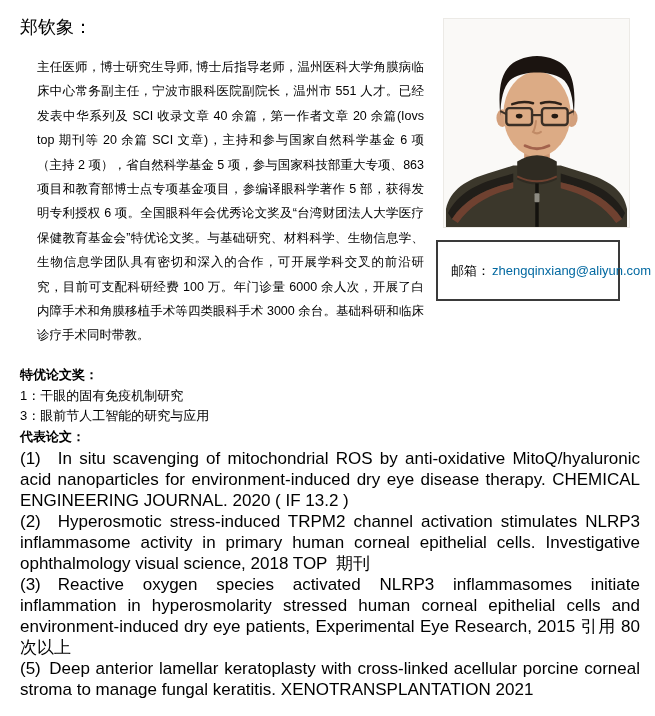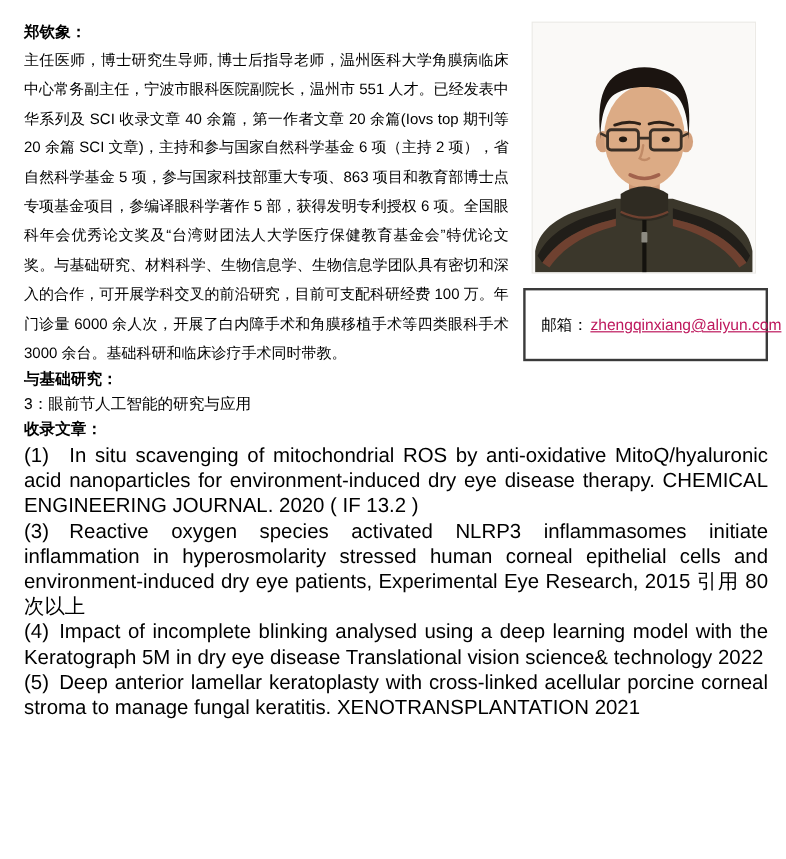--- a/index.html
+++ b/index.html
@@ -3,27 +3,27 @@
 <meta charset="utf-8">
 <style>
   html,body{margin:0;padding:0;background:#ffffff;}
   body{width:655px;height:716px;overflow:hidden;
        font-family:"Liberation Sans","DejaVu Sans",sans-serif;color:#000;}
   .page{box-sizing:border-box;width:655px;height:716px;padding:16px 15px 0 20px;}
 
   
   .right-col{float:right;width:204px;margin:2px 0 6px 12px;}
   .photo{display:block;width:187px;height:210px;margin-left:7px;border:1px solid #eceae6;box-sizing:border-box;}
-  .email-box{margin-top:12px;box-sizing:border-box;width:204px;height:61px;
+  .email-box{margin-top:12px;box-sizing:border-box;width:184px;height:61px;
              border:2px solid #3a3a3a;display:flex;align-items:center;
              padding-left:13px;font-size:13px;white-space:nowrap;}
-  .email-box .link{color:#be185d;text-decoration:underline;margin-left:2px;cursor:pointer;}
+  .email-box .link{color:#0369a1;margin-left:2px;cursor:pointer;}
 
-  .name{font-size:13px;font-weight:bold;margin:0;line-height:22px;}
-  .bio{margin:0;font-size:12.5px;line-height:24.4px;text-align:justify;}
+  .name{font-size:18px;font-weight:normal;margin:0;line-height:22px;}
+  .bio{margin:17px;font-size:12.5px;line-height:24.4px;text-align:justify;}
 
   .sec-heading{font-size:13px;font-weight:bold;line-height:20.8px;margin:0;}
   .sec-item{font-size:13px;line-height:20.8px;margin:0;}
   .papers .sec-item{font-size:17px;line-height:21px;text-align:justify;}
   section{margin:0;}
 </style>
 </head>
 <body>
 
 <div class="page">
@@ -78,45 +78,46 @@
       <span>邮箱：</span>
         <a class="link">zhengqinxiang@aliyun.com</a>
     </div>
   </aside>
 
   <h2 class="name">郑钦象：</h2>
 
   <p class="bio">主任医师，博士研究生导师, 博士后指导老师，温州医科大学角膜病临床中心常务副主任，宁波市眼科医院副院长，温州市 551 人才。已经发表中华系列及 SCI 收录文章 40 余篇，第一作者文章 20 余篇(Iovs top 期刊等 20 余篇 SCI 文章)，主持和参与国家自然科学基金 6 项（主持 2 项），省自然科学基金 5 项，参与国家科技部重大专项、863 项目和教育部博士点专项基金项目，参编译眼科学著作 5 部，获得发明专利授权 6 项。全国眼科年会优秀论文奖及“台湾财团法人大学医疗保健教育基金会”特优论文奖。与基础研究、材料科学、生物信息学、生物信息学团队具有密切和深入的合作，可开展学科交叉的前沿研究，目前可支配科研经费 100 万。年门诊量 6000 余人次，开展了白内障手术和角膜移植手术等四类眼科手术 3000 余台。基础科研和临床诊疗手术同时带教。</p>
 
   <section>
-    <h3 class="sec-heading">与基础研究：</h3>
+    <h3 class="sec-heading">特优论文奖：</h3>
     <div>
 
+        <p class="sec-item">1：干眼的固有免疫机制研究</p>
 
 
         <p class="sec-item">3：眼前节人工智能的研究与应用</p>
       </div>
   </section>
 
   <section>
     <div>
 
 
 
       </div>
   </section>
 
   <section class="papers">
-    <h3 class="sec-heading">收录文章：</h3>
+    <h3 class="sec-heading">代表论文：</h3>
     <div>
 
         <p class="sec-item">(1) In situ scavenging of mitochondrial ROS by anti-oxidative MitoQ/hyaluronic acid nanoparticles for environment-induced dry eye disease therapy. CHEMICAL ENGINEERING JOURNAL. 2020 ( IF 13.2 )</p>
 
+        <p class="sec-item">(2) Hyperosmotic stress-induced TRPM2 channel activation stimulates NLRP3 inflammasome activity in primary human corneal epithelial cells. Investigative ophthalmology visual science, 2018 TOP 期刊</p>
 
         <p class="sec-item">(3) Reactive oxygen species activated NLRP3 inflammasomes initiate inflammation in hyperosmolarity stressed human corneal epithelial cells and environment-induced dry eye patients, Experimental Eye Research, 2015 引用 80 次以上</p>
 
-        <p class="sec-item">(4) Impact of incomplete blinking analysed using a deep learning model with the Keratograph 5M in dry eye disease Translational vision science&amp; technology 2022</p>
 
         <p class="sec-item">(5) Deep anterior lamellar keratoplasty with cross-linked acellular porcine corneal stroma to manage fungal keratitis. XENOTRANSPLANTATION 2021</p>
       </div>
   </section>
 
 </div>
 
 </body></html>

